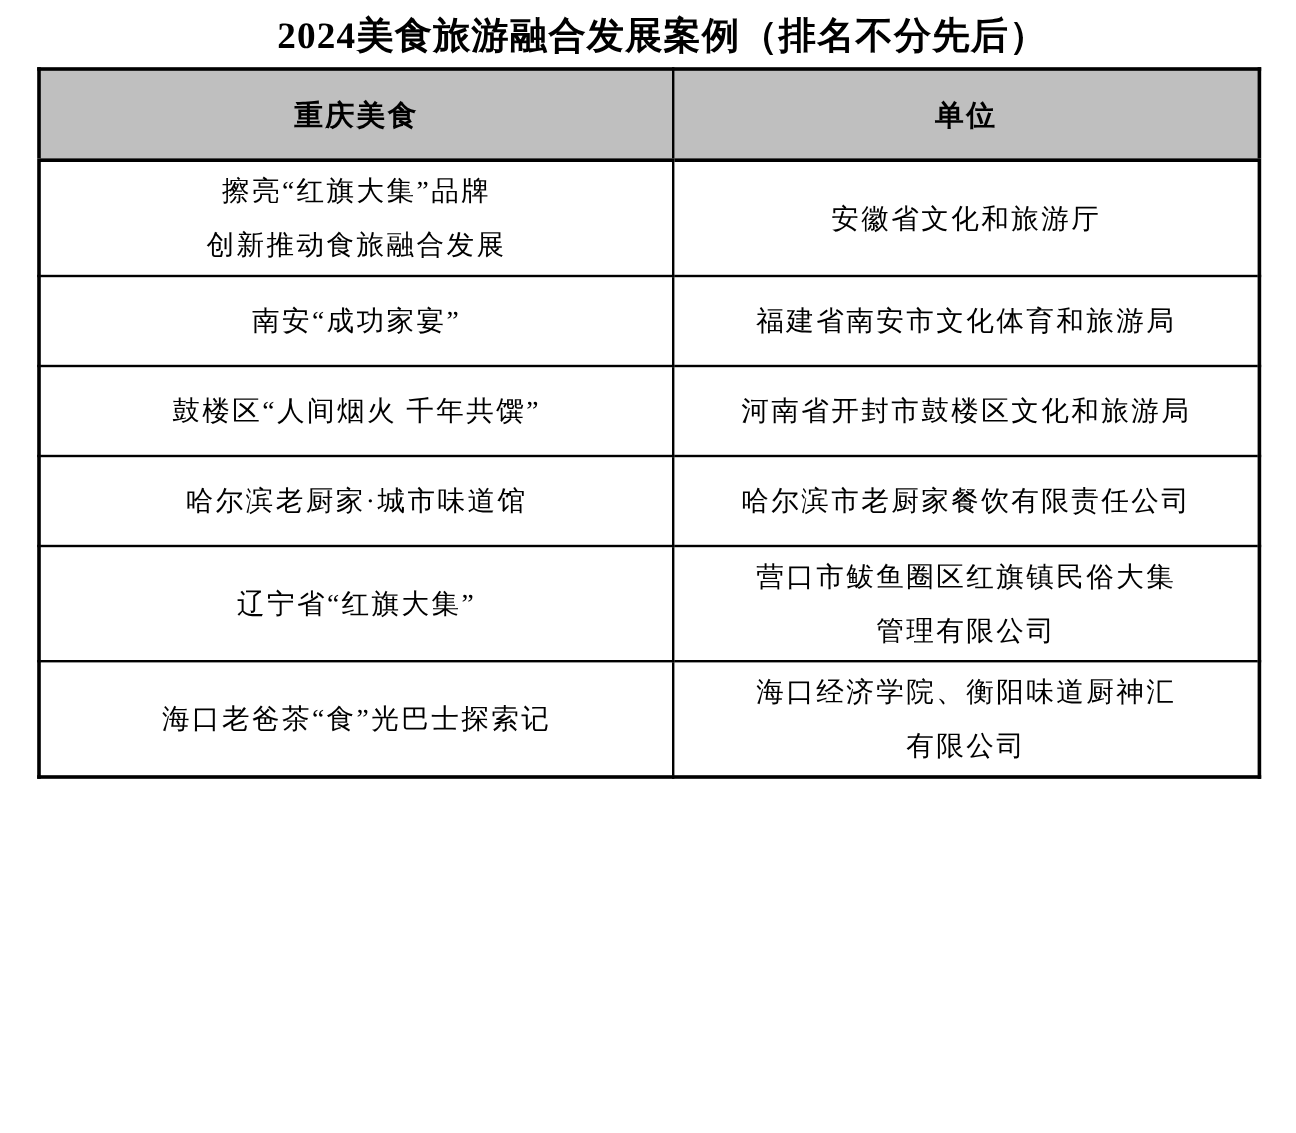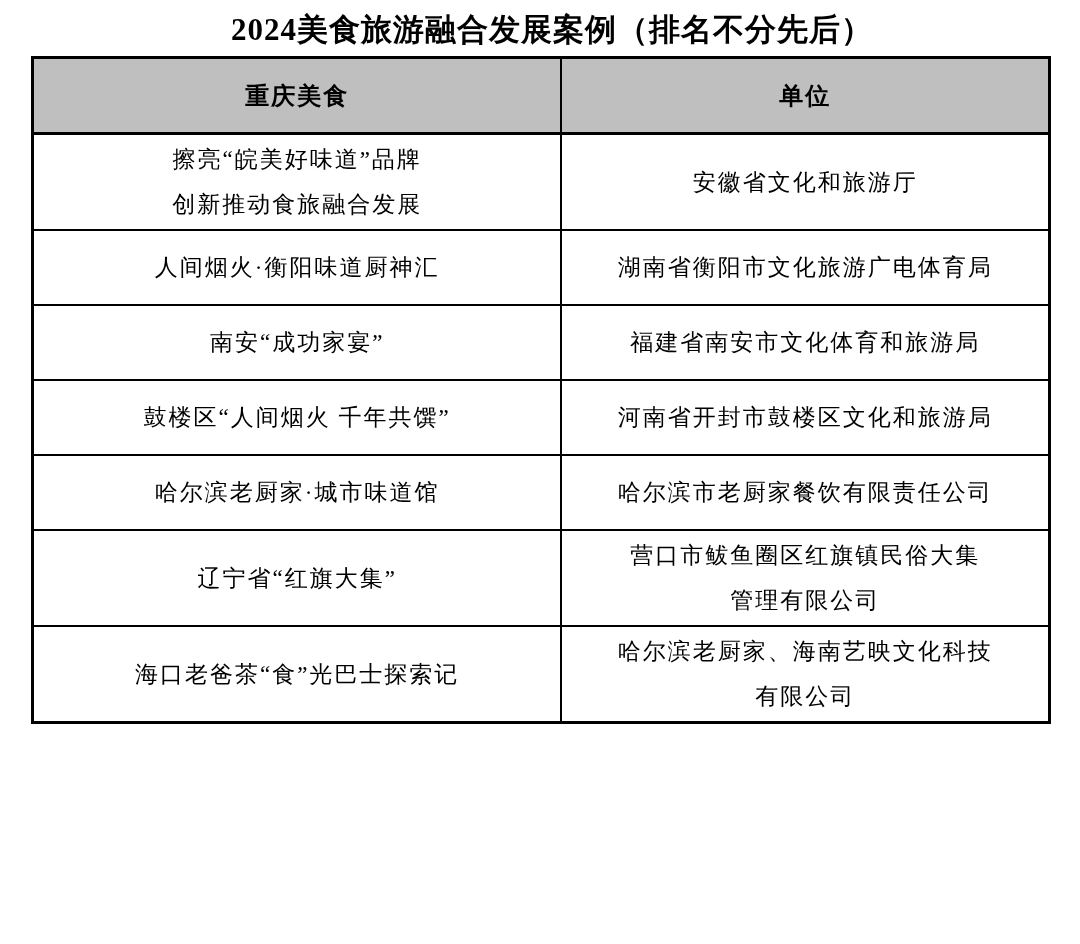--- a/index.html
+++ b/index.html
@@ -78,33 +78,25 @@
   </colgroup>
   <thead>
     <tr>
       <th>重庆美食</th>
       <th>单位</th>
     </tr>
   </thead>
   <tbody id="table-body">
       <tr>
         <td>
-          <span class="cell-line">擦亮“皖美好味道”品牌</span>
+          <span class="cell-line">擦亮“红旗大集”品牌</span>
           <span class="cell-line">创新推动食旅融合发展</span>
         </td>
         <td>
           <span class="cell-line">安徽省文化和旅游厅</span>
-        </td>
-      </tr>
-      <tr>
-        <td>
-          <span class="cell-line">人间烟火·衡阳味道厨神汇</span>
-        </td>
-        <td>
-          <span class="cell-line">湖南省衡阳市文化旅游广电体育局</span>
         </td>
       </tr>
       <tr>
         <td>
           <span class="cell-line">南安“成功家宴”</span>
         </td>
         <td>
           <span class="cell-line">福建省南安市文化体育和旅游局</span>
         </td>
       </tr>
@@ -131,18 +123,18 @@
         <td>
           <span class="cell-line">营口市鲅鱼圈区红旗镇民俗大集</span>
           <span class="cell-line">管理有限公司</span>
         </td>
       </tr>
       <tr>
         <td>
           <span class="cell-line">海口老爸茶“食”光巴士探索记</span>
         </td>
         <td>
-          <span class="cell-line">哈尔滨老厨家、海南艺映文化科技</span>
+          <span class="cell-line">海口经济学院、衡阳味道厨神汇</span>
           <span class="cell-line">有限公司</span>
         </td>
       </tr>
     </tbody>
 </table>
 
 </body></html>

